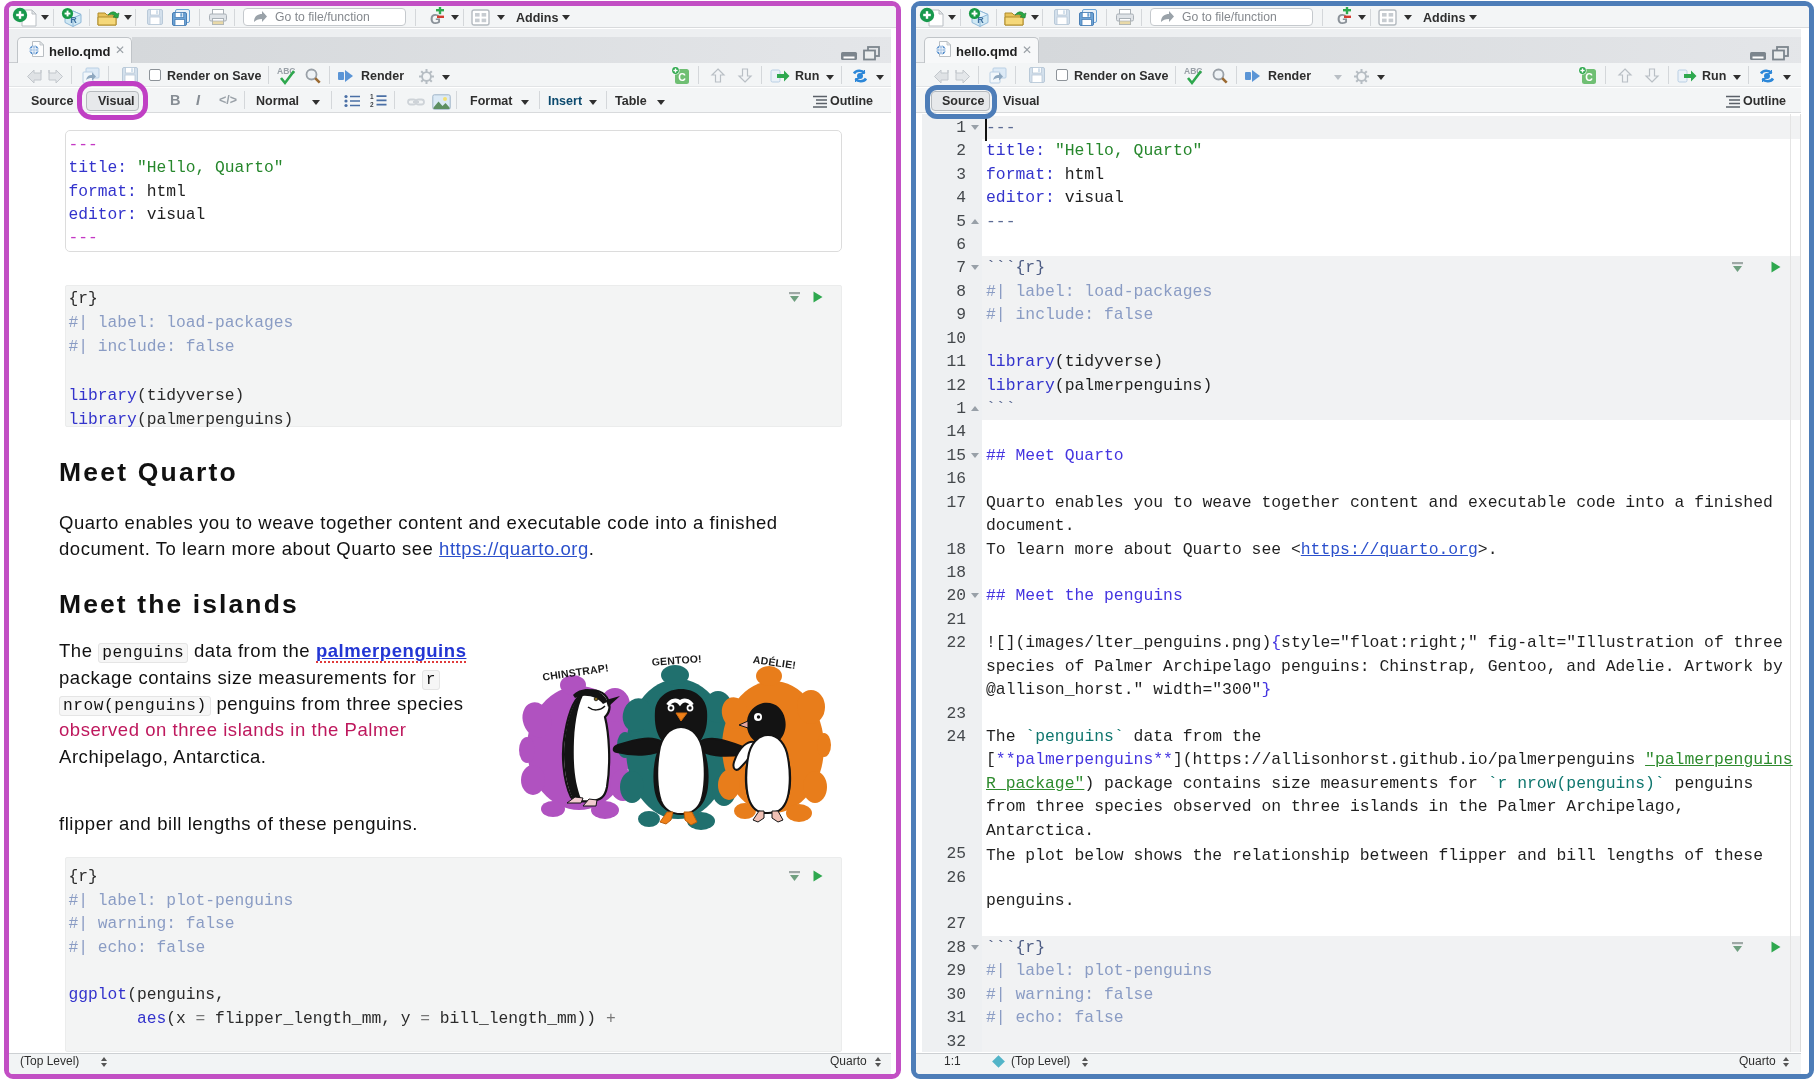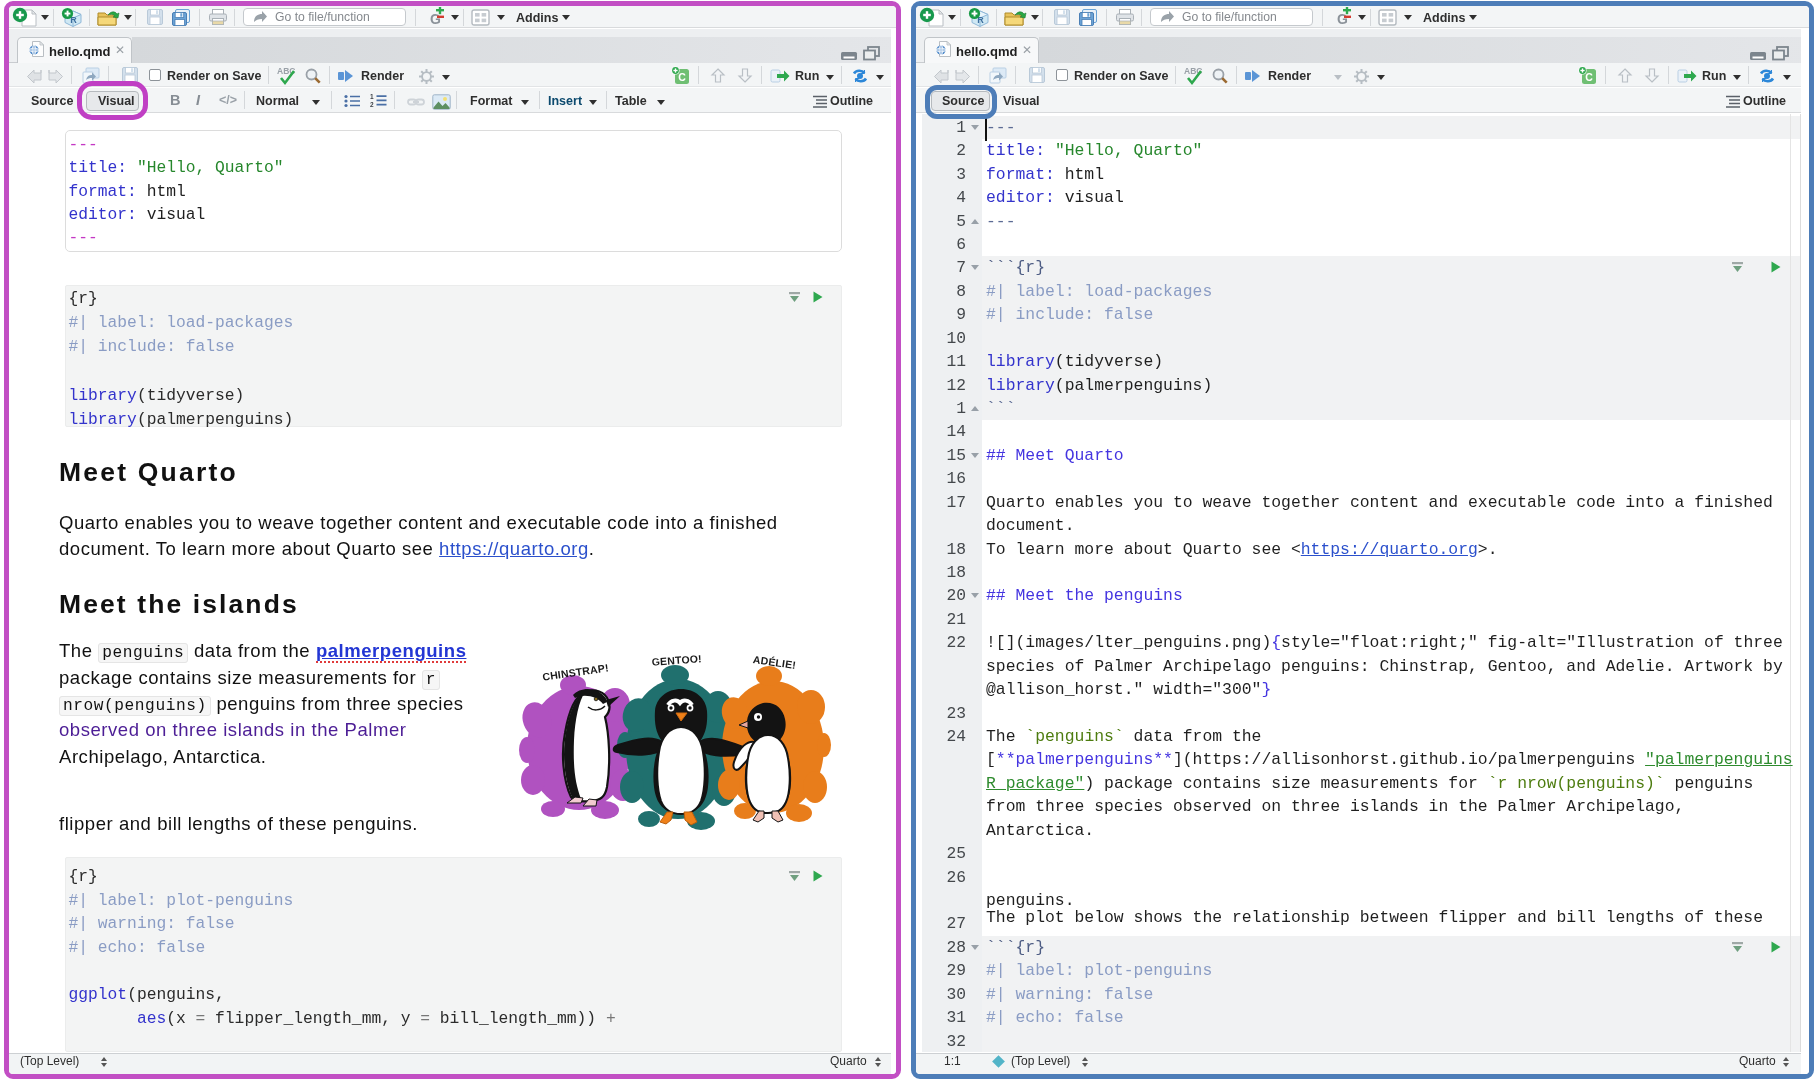--- a/index.html
+++ b/index.html
@@ -1,21 +1,21 @@
 <!DOCTYPE html>
 <html><head><meta charset="utf-8"><style>
 *{margin:0;padding:0;box-sizing:border-box}
 body{width:1818px;height:1080px;background:#ffffff;position:relative;overflow:hidden;
  font-family:"Liberation Sans",sans-serif;}
 .panel{position:absolute;background:#fff;box-sizing:border-box;overflow:hidden}
 .mono{font-family:"Liberation Mono",monospace;white-space:pre}
 .k{color:#3333cc}.g{color:#26872c}.m{color:#8a9cc4}.f{color:#5c6b94}
 .h{color:#4434e0}.u{color:#2b50cc;text-decoration:underline}
 .bu{}.gu{color:#2e8b2e;text-decoration:underline}
-.c{color:#4d7c0f}.d{color:#4e5d84}.eq{color:#777}.mag{color:#c438c4}
+.c{color:#0f766e}.d{color:#4e5d84}.eq{color:#777}.mag{color:#c438c4}
 .srow{position:absolute;left:70px;font-family:"Liberation Mono",monospace;white-space:pre;
  font-size:16.4px;line-height:23.43px;color:#1f1f1f}
 .gnum{position:absolute;left:0;width:50px;text-align:right;font-family:"Liberation Mono",monospace;
  font-size:16.3px;line-height:23.43px;color:#44484c}
 .vline{font-size:16.3px;line-height:24.2px}
 </style></head><body>
 <div class="panel" style="left:4px;top:1px;width:897px;height:1078px;border:5px solid #c24fc4;border-radius:9px">
     <div style="position:absolute;left:0;right:0;top:0;height:22px;background:#f3f5f6;border-bottom:1px solid #d8dadc"></div>
     <svg style="position:absolute;left:3px;top:1px" width="26" height="20" viewBox="0 0 26 20">
 <path d="M10 3 h10 l4 4 v12 h-14 z" fill="#fff" stroke="#b9bec3" stroke-width="1"></path>
@@ -282,21 +282,21 @@
     </svg>
     <svg style="position:absolute;left:803px;top:285px" width="11" height="12" viewBox="0 0 11 12">
       <path d="M1.5 0.5 l9 5.5 l-9 5.5 z" fill="#2ea84e"></path>
     </svg>
     <div style="position:absolute;left:50px;top:451px;font-size:26.5px;line-height:30px;font-weight:700;color:#111;letter-spacing:2.2px">Meet Quarto</div>
     <div style="position:absolute;left:50px;top:504px;width:760px;font-size:18.5px;line-height:26.3px;letter-spacing:0.55px;color:#111">Quarto enables you to weave together content and executable code into a finished<br>document. To learn more about Quarto see <span style="color:#2b50cc;text-decoration:underline">https://quarto.org</span>.</div>
     <div style="position:absolute;left:50px;top:583px;font-size:26.5px;line-height:30px;font-weight:700;color:#111;letter-spacing:2.1px">Meet the islands</div>
     <div style="position:absolute;left:50px;top:634.4px;font-size:18.5px;letter-spacing:0.55px;color:#111;white-space:nowrap">The <span style="font-family:'Liberation Mono',monospace;font-size:16.2px;background:#f6f6f6;border:1px solid #e5e5e5;padding:0 3px;border-radius:3px">penguins</span> data from the <span style="color:#2336d4;font-weight:700;text-decoration:underline;border-bottom:2px dotted #e03b3b">palmerpenguins</span></div>
     <div style="position:absolute;left:50px;top:660.7px;font-size:18.5px;letter-spacing:0.55px;color:#111;white-space:nowrap">package contains size measurements for <span style="font-family:'Liberation Mono',monospace;font-size:16.2px;background:#f6f6f6;border:1px solid #e5e5e5;padding:0 3px;border-radius:3px">r</span></div>
     <div style="position:absolute;left:50px;top:687.0px;font-size:18.5px;letter-spacing:0.55px;color:#111;white-space:nowrap"><span style="font-family:'Liberation Mono',monospace;font-size:16.2px;background:#f6f6f6;border:1px solid #e5e5e5;padding:0 3px;border-radius:3px">nrow(penguins)</span> penguins from three species</div>
-    <div style="position:absolute;left:50px;top:713.3px;font-size:18.5px;letter-spacing:0.55px;color:#4c1d95;white-space:nowrap">observed on three islands in the Palmer</div>
+    <div style="position:absolute;left:50px;top:713.3px;font-size:18.5px;letter-spacing:0.55px;color:#be185d;white-space:nowrap">observed on three islands in the Palmer</div>
     <div style="position:absolute;left:50px;top:739.6px;font-size:18.5px;letter-spacing:0.55px;color:#111;white-space:nowrap">Archipelago, Antarctica.</div>
     <div style="position:absolute;left:50px;top:806.7px;font-size:18.5px;letter-spacing:0.55px;color:#111;white-space:nowrap">flipper and bill lengths of these penguins.</div>
     <svg style="position:absolute;left:506px;top:639px" width="316" height="196" viewBox="0 0 316 196">
 <g fill="#b052c0">
  <ellipse cx="64" cy="103" rx="52" ry="62"></ellipse>
  <ellipse cx="22" cy="75" rx="14" ry="18" transform="rotate(-20 22 75)"></ellipse>
  <ellipse cx="100" cy="60" rx="15" ry="17"></ellipse>
  <ellipse cx="108" cy="140" rx="13" ry="16"></ellipse>
  <ellipse cx="18" cy="135" rx="12" ry="15"></ellipse>
  <ellipse cx="58" cy="40" rx="13" ry="10"></ellipse>
@@ -645,21 +645,21 @@
     <div class="srow" style="top:672.1px">@allison_horst." width="300"<span class="h">}</span></div>
     <div class="gnum" style="top:695.5px">23</div>
     <div class="gnum" style="top:719.0px">24</div>
     <div class="srow" style="top:719.0px">The <span class="c">`penguins`</span> data from the</div>
     <div class="srow" style="top:742.4px">[<span class="h">**palmerpenguins**</span>](<span class="bu">https://allisonhorst.github.io/palmerpenguins</span> <span class="gu">"palmerpenguins</span></div>
     <div class="srow" style="top:765.8px"><span class="gu">R package"</span>) package contains size measurements for <span class="c">`r nrow(penguins)`</span> penguins</div>
     <div class="srow" style="top:789.3px">from three species observed on three islands in the Palmer Archipelago,</div>
     <div class="srow" style="top:812.7px">Antarctica.</div>
     <div class="gnum" style="top:836.1px">25</div>
     <div class="gnum" style="top:859.6px">26</div>
-    <div class="srow" style="top:900px">The plot below shows the relationship between flipper and bill lengths of these</div>
+    <div class="srow" style="top:838px">The plot below shows the relationship between flipper and bill lengths of these</div>
     <div class="srow" style="top:883.0px">penguins.</div>
     <div class="gnum" style="top:906.4px">27</div>
     <div class="gnum" style="top:929.8px">28</div>
     <div style="position:absolute;left:55px;top:938.8499999999999px;width:0;height:0;border-left:4.5px solid transparent;border-right:4.5px solid transparent;border-top:5.5px solid #98a0a8"></div>
     <div class="srow" style="top:929.8px"><span class="d">```{r}</span></div>
     <div class="gnum" style="top:953.3px">29</div>
     <div class="srow" style="top:953.3px"><span class="m">#| label: plot-penguins</span></div>
     <div class="gnum" style="top:976.7px">30</div>
     <div class="srow" style="top:976.7px"><span class="m">#| warning: false</span></div>
     <div class="gnum" style="top:1000.1px">31</div>

